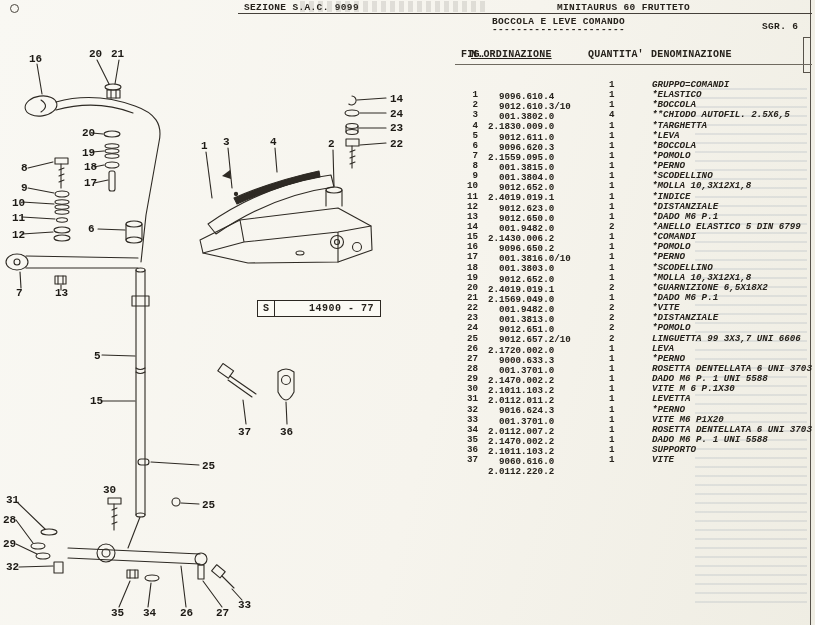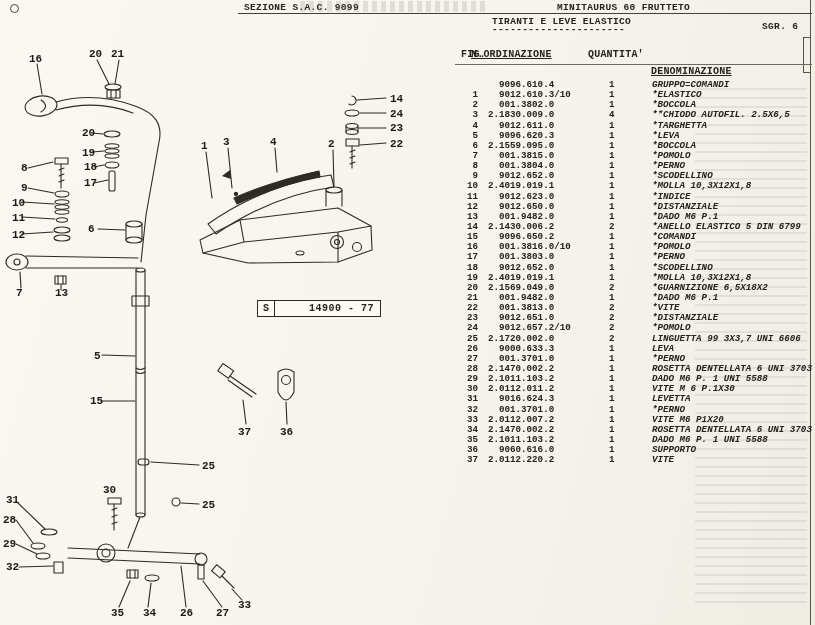--- a/index.html
+++ b/index.html
@@ -15,21 +15,21 @@
   .rule.soft { background:#6f6a60; }
   .punch-hole { position:absolute; left:10px; top:4px; width:9px; height:9px;
                 border:1.4px solid #4a463e; border-radius:50%; }
   .ghost { position:absolute; pointer-events:none; z-index:1; }
   .ghost.col { background:repeating-linear-gradient(180deg, rgba(98,116,146,.13) 0 2px, rgba(98,116,146,0) 2px 9px); filter:blur(.4px); }
   .ghost.top { background:repeating-linear-gradient(90deg, rgba(120,118,110,.18) 0 5px, rgba(120,118,110,0) 5px 9px); filter:blur(.6px); height:11px; }
 
   .rows { position:absolute; left:458px; top:80px; z-index:2; }
   .prow { display:flex; height:10.15px; line-height:10.15px; font-size:9.2px; font-weight:bold; color:#26221c; }
   .c-fig  { width:20px; text-align:right; }
-  .c-code { width:118px; padding-left:10px; white-space:pre; }
+  .c-code { width:118px; padding-left:10px; white-space:pre;margin-top:12px; }
   .c-qty  { width:45px; padding-left:13px; }
   .c-name { white-space:pre; padding-left:11px;font-style:italic; }
 
   svg.diagram { position:absolute; left:0; top:0; z-index:2; }
   .callout { font-family:"Liberation Mono","DejaVu Sans Mono",monospace; font-size:11px; font-weight:bold; fill:#1d1a15; }
 
   .plate { position:absolute; left:257px; top:300px; z-index:3; display:flex; align-items:stretch;
            border:1.6px solid #2c2822; background:rgba(252,251,246,.75);
            font-size:10px; font-weight:bold; color:#26221c; }
   .plate-s { padding:2px 5px; border-right:1.6px solid #2c2822; }
@@ -46,28 +46,28 @@
 
   <div class="punch-hole"></div>
   <div class="ghost top" style="left:300px; top:1px; width:185px;"></div>
   <div class="ghost col" style="left:695px; top:88px; width:112px; height:515px;"></div>
   <div class="edge-v"></div>
   <div class="edge-notch"></div>
 
   <span class="t hdr" style="left:244px; top:2px;">SEZIONE S.A.C. 9099</span>
   <span class="t hdr" style="left:557px; top:2px;">MINITAURUS 60 FRUTTETO</span>
   <div class="rule" style="left:238px; top:13px; width:574px; height:1px;"></div>
-  <span class="t hdr" style="left:492px; top:16px;">TIRANTI E LEVE ELASTICO</span>
+  <span class="t hdr" style="left:492px; top:16px;">BOCCOLA E LEVE COMANDO</span>
   <span class="t hdr" style="left:492px; top:24px;">----------------------</span>
   <span class="t hdr" style="left:762px; top:21px;">SGR. 6</span>
 
   <span class="t cols" style="left:461px; top:49px;">FIG.</span>
   <span class="t cols" style="left:471px; top:49px;text-decoration:underline;">N.ORDINAZIONE</span>
   <span class="t cols" style="left:588px; top:49px;">QUANTITA'</span>
-  <span class="t cols" style="left:651px; top:66px;text-decoration:underline;">DENOMINAZIONE</span>
+  <span class="t cols" style="left:651px; top:49px;">DENOMINAZIONE</span>
   <div class="rule soft" style="left:455px; top:64px; width:357px; height:1px;"></div>
 
   <div id="rows" class="rows">
     <div class="prow">
       <span class="c-fig"></span>
       <span class="c-code">  9096.610.4</span>
       <span class="c-qty">1</span>
       <span class="c-name">GRUPPO=COMANDI</span>
     </div>
 

